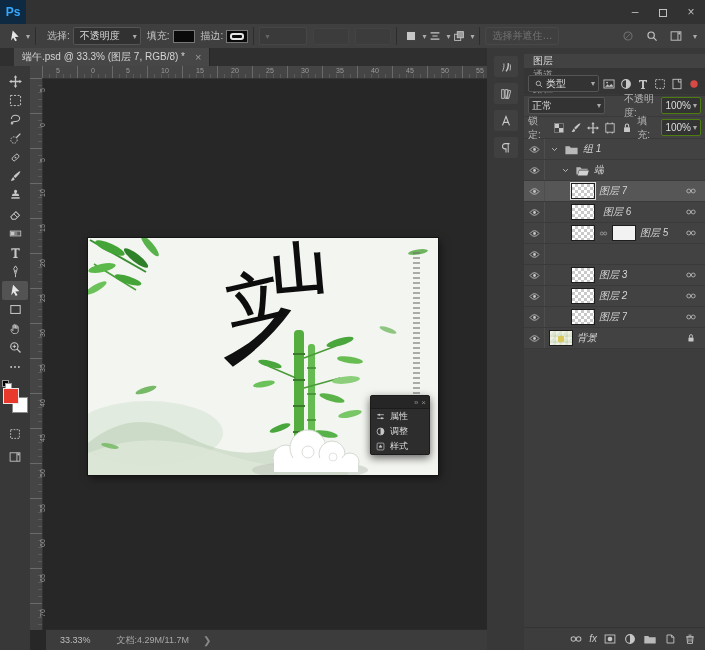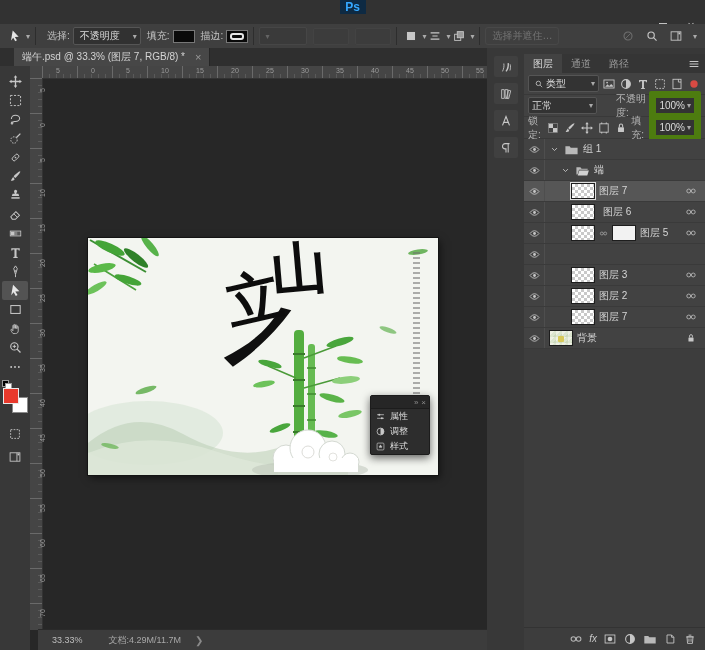--- a/index.html
+++ b/index.html
@@ -4,21 +4,21 @@
 <style>
   html,body{margin:0;padding:0;background:#1b1b1b;}
   #app{position:relative;width:705px;height:650px;overflow:hidden;
        font-family:"Liberation Sans","DejaVu Sans",sans-serif;color:#c9c9c9;
        background:#383838;font-size:11px;-webkit-font-smoothing:antialiased;}
   .ic{display:inline-flex;align-items:center;justify-content:center;vertical-align:middle;}
   .ic svg{display:block;}
   .txticon{color:#c7c7c7;font-size:10px;line-height:1;}
   
   #menubar{position:absolute;left:0;top:0;right:0;height:24px;background:#323232;
-           display:flex;align-items:center;border-bottom:1px solid #262626;flex-direction:column;}
+           display:flex;align-items:center;border-bottom:1px solid #262626;}
   #ps-logo{width:26px;height:24px;background:#0e2a43;color:#35a8ff;font-weight:bold;
            font-size:12px;display:flex;align-items:center;justify-content:center;}
   #menu-items{display:flex;height:100%;align-items:center;}
   .menu-item{padding:0 8px;color:#cfcfcf;font-size:11px;cursor:default;line-height:24px;}
   #win-controls{margin-left:auto;display:flex;align-items:center;height:100%;}
   .win-btn{width:28px;text-align:center;color:#bdbdbd;font-size:12px;line-height:24px;}
   
   #optionsbar{position:absolute;left:0;top:24px;right:0;height:24px;background:#3f3f3f;
               border-bottom:1px solid #292929;display:flex;align-items:center;font-size:10px;}
   .sep{width:1px;height:18px;background:#2d2d2d;margin:0 5px;}
@@ -62,21 +62,21 @@
      background-image:repeating-linear-gradient(to right,#6a6a6a 0 1px,transparent 1px 35px),
                       repeating-linear-gradient(to right,#5a5a5a 0 1px,transparent 1px 7px);
      background-size:auto 100%,100% 4px;background-position:0 0,0 100%;background-repeat:no-repeat,no-repeat;}
   #ruler-v{position:absolute;left:0;top:12px;width:12px;bottom:20px;background:#454545;border-right:1px solid #333;
      background-image:repeating-linear-gradient(to bottom,#6a6a6a 0 1px,transparent 1px 35px),
                       repeating-linear-gradient(to bottom,#5a5a5a 0 1px,transparent 1px 7px);
      background-size:100% auto,4px 100%;background-position:0 0,100% 0;background-repeat:no-repeat,no-repeat;}
   .rlabel{position:absolute;font-size:7px;color:#9c9c9c;}
   #ruler-v .rlabel{transform:rotate(-90deg);transform-origin:left top;left:9px;}
   #viewport{position:absolute;left:12px;top:12px;right:0;bottom:20px;overflow:hidden;}
-  #statusbar{position:absolute;left:8px;right:0;bottom:0;height:20px;background:#3c3c3c;
+  #statusbar{position:absolute;left:16px;right:0;bottom:0;height:20px;background:#3c3c3c;
              border-top:1px solid #2a2a2a;display:flex;align-items:center;font-size:9px;color:#a8a8a8;}
   #statusbar .zoom{margin-left:14px;color:#bdbdbd;}
   #statusbar .docinfo{margin-left:26px;}
   #statusbar .arrow{margin-left:14px;color:#8a8a8a;font-size:10px;}
   
   #poster{position:absolute;left:46px;top:160px;width:350px;height:237px;background:#f3f5f0;
           box-shadow:0 0 0 1px #141414,2px 3px 8px rgba(0,0,0,.55);}
   #poster svg{position:absolute;left:0;top:0;}
   .calli{position:absolute;color:#0d0d0d;font-family:"DejaVu Serif","Liberation Serif",serif;
          font-weight:bold;line-height:1;}
@@ -90,37 +90,37 @@
   #float-head{height:12px;background:#262626;display:flex;align-items:center;justify-content:flex-end;
      padding:0 3px;color:#8d8d8d;font-size:8px;gap:3px;border-bottom:1px solid #1c1c1c;}
   .fp-item{display:flex;align-items:center;height:15px;padding:0 4px;gap:4px;color:#ddd;font-size:9px;}
   
   #dock{position:absolute;right:0;top:48px;width:218px;bottom:0;background:#383838;}
   #dock-strip{position:absolute;left:7px;top:8px;width:24px;display:flex;flex-direction:column;gap:6px;}
   .strip-btn{width:24px;height:21px;display:flex;align-items:center;justify-content:center;
      background:#404040;border-radius:2px;}
   #layers-panel{position:absolute;left:37px;right:0;top:6px;bottom:0;background:#424242;
      display:flex;flex-direction:column;font-size:10px;}
-  #panel-tabs{height:19px;background:#353535;display:flex;align-items:stretch;}
+  #panel-tabs{height:19px;background:#353535;display:flex;align-items:stretch;flex-direction:column;}
   .panel-tab{padding:0 9px;display:flex;align-items:center;color:#9c9c9c;background:#353535;}
   .panel-tab.active{background:#424242;color:#dcdcdc;}
   #panel-tabs .spacer{flex:1;}
   #panel-menu{width:22px;display:flex;align-items:center;justify-content:center;}
   .panel-row{height:21px;display:flex;align-items:center;padding:0 4px;gap:3px;border-bottom:1px solid #393939;}
   .mini-drop{background:#333;border:1px solid #555;border-radius:2px;height:15px;display:flex;
      align-items:center;padding:0 3px;color:#ddd;}
-  .mini-val{background:#333;border:7px solid #4d7c0f;border-radius:2px;height:15px;display:flex;
+  .mini-val{background:#333;border:1px solid #4d7c0f;border-radius:2px;height:15px;display:flex;
      align-items:center;padding:0 3px;color:#ddd;}
   .flabel{color:#b5b5b5;}
   #layer-rows{flex:0 0 auto;}
   .layer-row{height:20px;display:flex;align-items:center;border-bottom:1px solid #3a3a3a;background:#424242;}
   .layer-row.selected{background:#565656;}
   .eye-cell{width:20px;height:100%;display:flex;align-items:center;justify-content:center;
      border-right:1px solid #4e4e4e;flex:0 0 auto;}
-  .row-content{display:flex;align-items:center;gap:4px;flex:1;height:100%;min-width:0;}
+  .row-content{display:flex;align-items:center;gap:4px;flex:1;height:100%;min-width:0;font-style:italic;}
   .thumb{width:24px;height:16px;box-sizing:border-box;border:1px solid #1d1d1d;flex:0 0 auto;
      background-color:#fff;
      background-image:linear-gradient(45deg,#c9c9c9 25%,transparent 25%,transparent 75%,#c9c9c9 75%),
                       linear-gradient(45deg,#c9c9c9 25%,transparent 25%,transparent 75%,#c9c9c9 75%);
      background-size:6px 6px;background-position:0 0,3px 3px;}
   .layer-row.selected .thumb{outline:1px solid #ddd;}
   .thumb.mask{background-image:none;background-color:#f2f2f2;}
   .thumb.image{background-image:linear-gradient(135deg,#eef0e4 0 40%,#dce6cf 40% 70%,#cdd9bd 70%);}
   .thumb.image::after{content:"";display:block;width:6px;height:6px;margin:5px auto 0;
      background:#d8c95a;border-radius:1px;}

